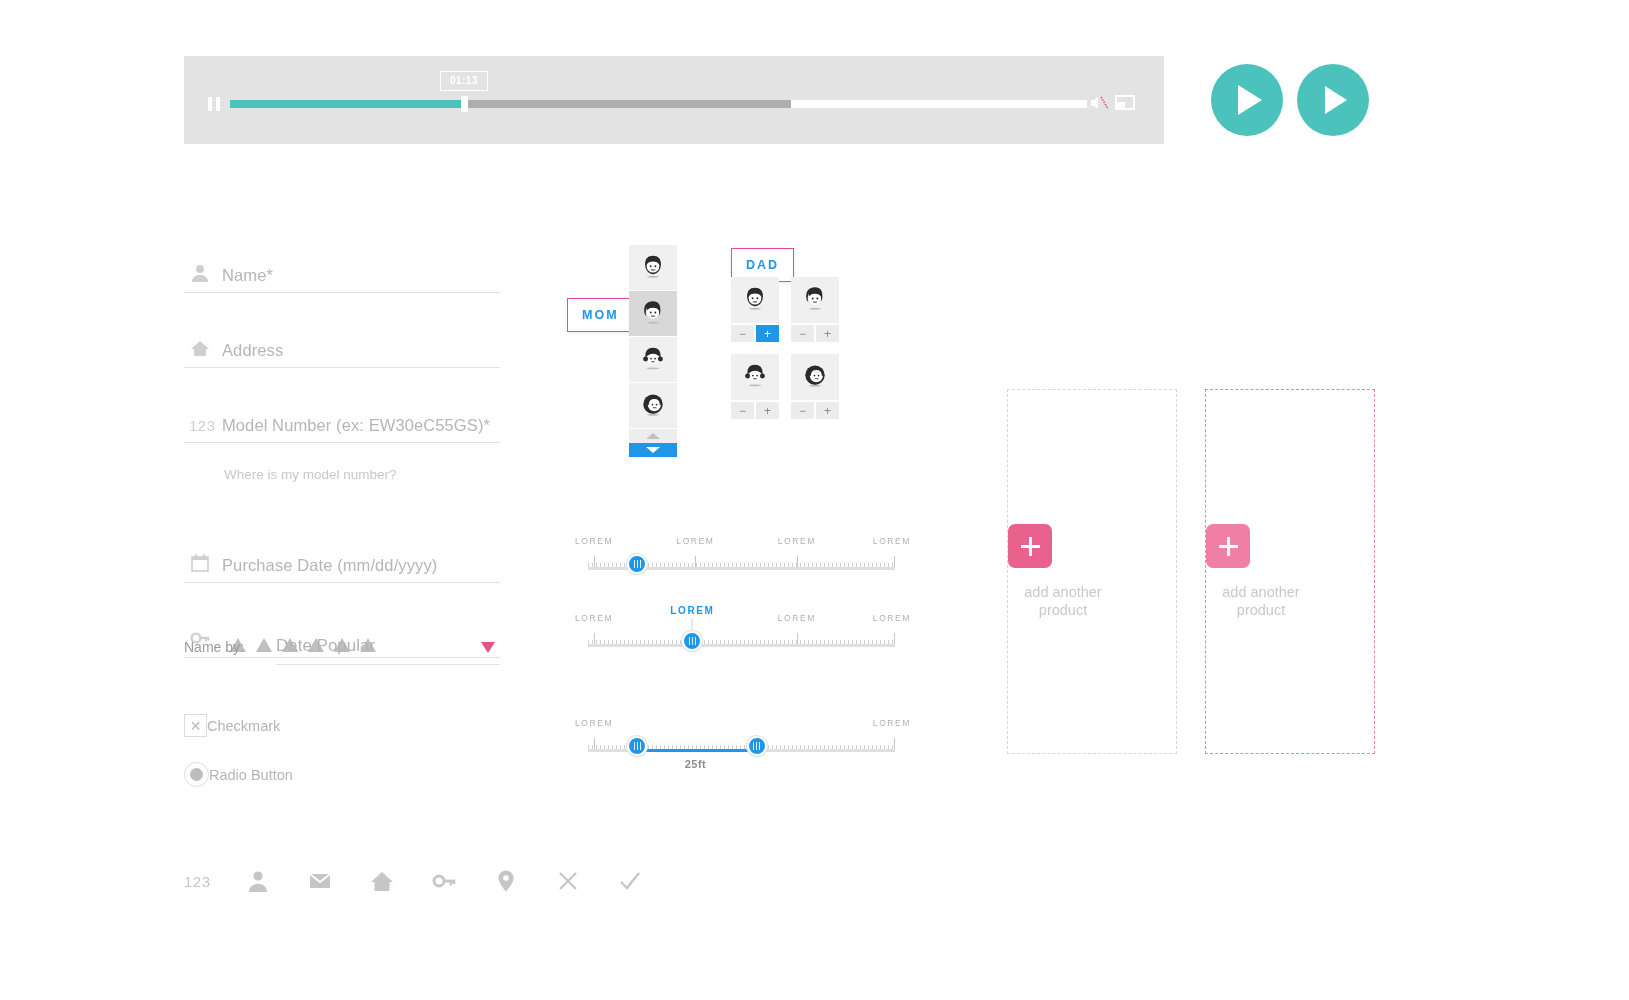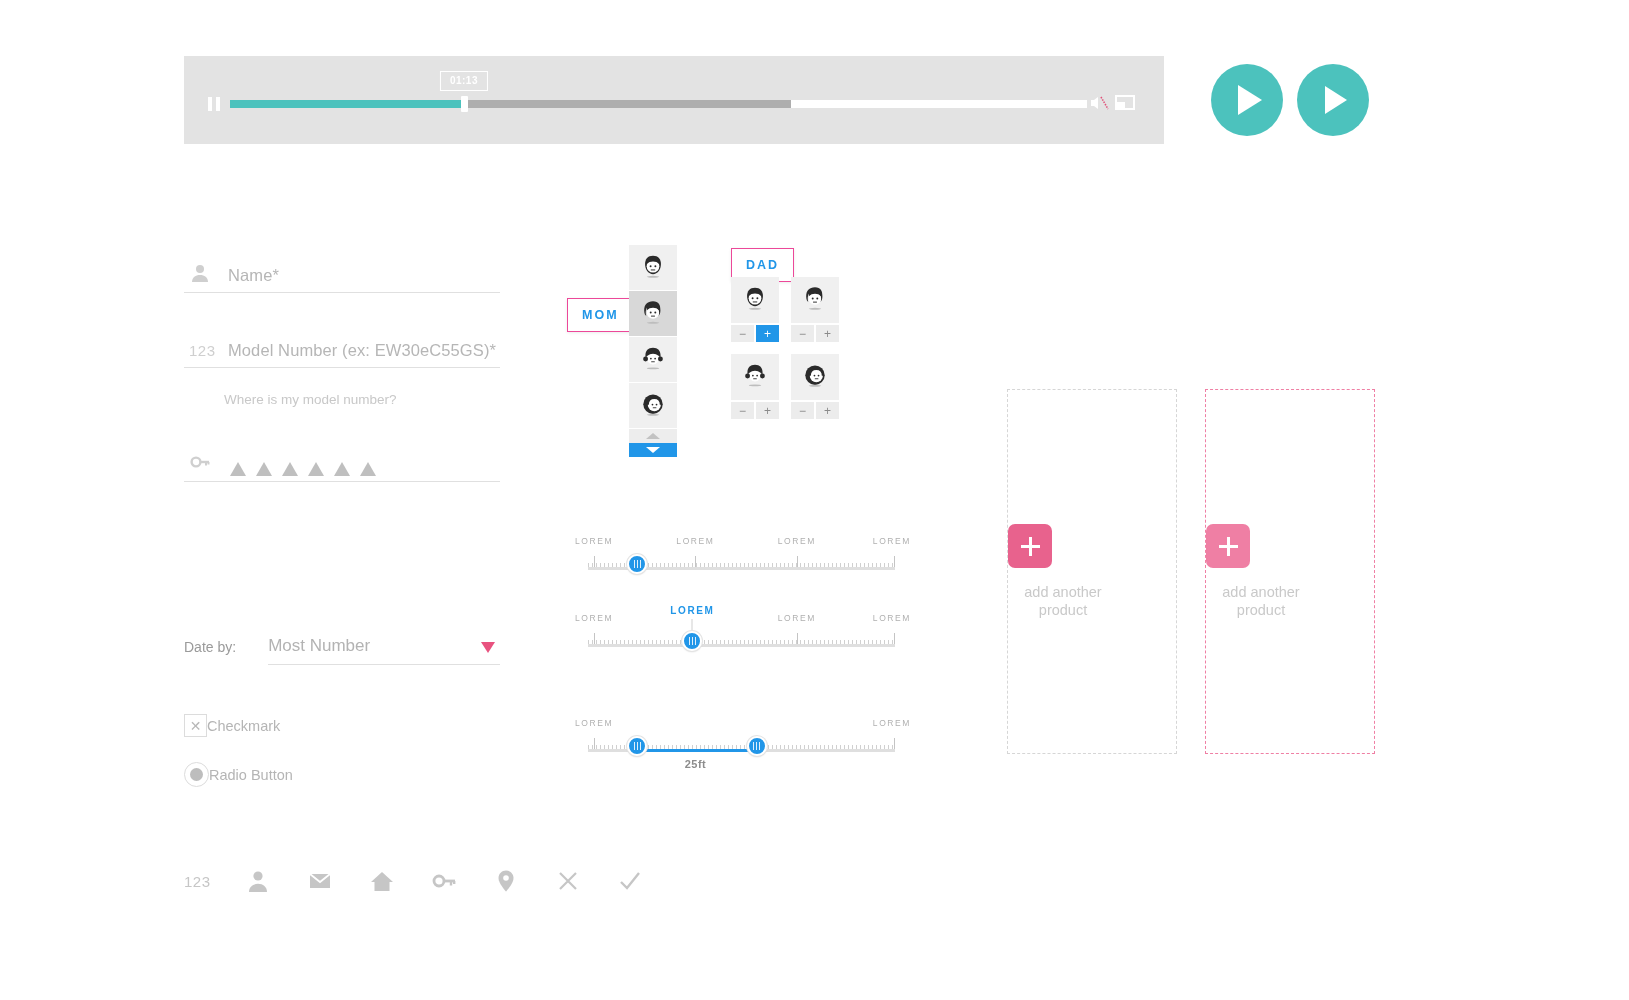--- a/index.html
+++ b/index.html
@@ -64,21 +64,21 @@
     margin-left: 6px;
   }
   .play-b .play-tri { border-top-width:14px; border-bottom-width:14px; border-left-width:22px; }
 
   
   .form { position: absolute; left: 184px; top: 218px; width: 316px; }
   .field { position: relative; height: 75px; }
   .field .line { position: absolute; left: 0; bottom: 0; width: 100%; height: 1px; background: #e0e0e0; }
   .field .fic { position: absolute; left: 6px; bottom: 10px; width: 20px; height: 20px; color: #cfcfcf; }
   .field .ftxt {
-    position: absolute; left: 44px; bottom: 8px;
+    position: absolute; left: 38px; bottom: 8px;
     font-size: 16.5px; color: #b6b6b6; letter-spacing: 0.1px;
   }
   .field .fnum {
     position: absolute; left: 5px; bottom: 9px;
     font-size: 15px; color: #cfcfcf; letter-spacing: 0.5px;
   }
   .helper { margin-top: 24px; margin-left: 40px; font-size: 13.5px; color: #c8c8c8; }
   .pw-dots { position: absolute; left: 46px; bottom: 6px; display: flex; gap: 10px; }
   .pw-dots i {
     width: 0; height: 0;
@@ -301,28 +301,49 @@
       <span class="fic">
         <svg viewBox="0 0 20 20" width="20" height="20">
             <circle cx="10" cy="6" r="4" fill="#cfcfcf"></circle>
             <path d="M2 19c0-4.4 3.6-7 8-7s8 2.6 8 7z" fill="#cfcfcf"></path>
           </svg>
       </span>
       <span class="ftxt">Name*</span>
       <div class="line"></div>
     </div>
 
+    <div class="field">
+      <span class="fic">
+        <svg viewBox="0 0 20 20" width="20" height="20">
+            <path d="M10 3 L19 11 h-3 v7 H4 v-7 H1 Z" fill="#cfcfcf"></path>
+          </svg>
+      </span>
+      <span class="ftxt">Address</span>
+      <div class="line"></div>
+    </div>
 
     <div class="field">
       <span class="fnum">123</span>
       <span class="ftxt">Model Number (ex: EW30eC55GS)*</span>
       <div class="line"></div>
     </div>
     <div class="helper">Where is my model number?</div>
 
+    <div class="field" style="margin-top:26px;">
+      <span class="fic">
+        <svg viewBox="0 0 20 20" width="20" height="20">
+          <rect x="2" y="4" width="16" height="14" fill="none" stroke="#cfcfcf" stroke-width="1.6"></rect>
+          <rect x="2" y="4" width="16" height="3" fill="#cfcfcf"></rect>
+          <rect x="5" y="1.5" width="2.5" height="4" fill="#cfcfcf"></rect>
+          <rect x="12.5" y="1.5" width="2.5" height="4" fill="#cfcfcf"></rect>
+        </svg>
+      </span>
+      <span class="ftxt">Purchase Date (mm/dd/yyyy)</span>
+      <div class="line"></div>
+    </div>
 
     <div class="field">
       <span class="fic">
         <svg viewBox="0 0 20 20" width="20" height="20">
           <circle cx="6" cy="10" r="4.4" fill="none" stroke="#cfcfcf" stroke-width="2.4"></circle>
           <path d="M10 10 H19" stroke="#cfcfcf" stroke-width="2.4"></path>
           <path d="M16 10 V13.5 M18.5 10 V12.5" stroke="#cfcfcf" stroke-width="2"></path>
         </svg>
       </span>
       <div class="pw-dots">
@@ -331,23 +352,23 @@
           <i></i>
           <i></i>
           <i></i>
           <i></i>
       </div>
       <div class="line"></div>
     </div>
   </div>
 
   <div class="sort-row">
-    <span class="sort-label">Date by:</span>
+    <span class="sort-label">Name by:</span>
     <div class="sort-select">
-      <span class="sort-value">Most Number</span>
+      <span class="sort-value">Date Popular</span>
       <span class="sort-caret"></span>
     </div>
   </div>
 
   <div class="opt-row opt-cb">
     <span class="cb-box">✕</span>
     <span class="opt-label">Checkmark</span>
   </div>
 
   <div class="opt-row opt-rb">

